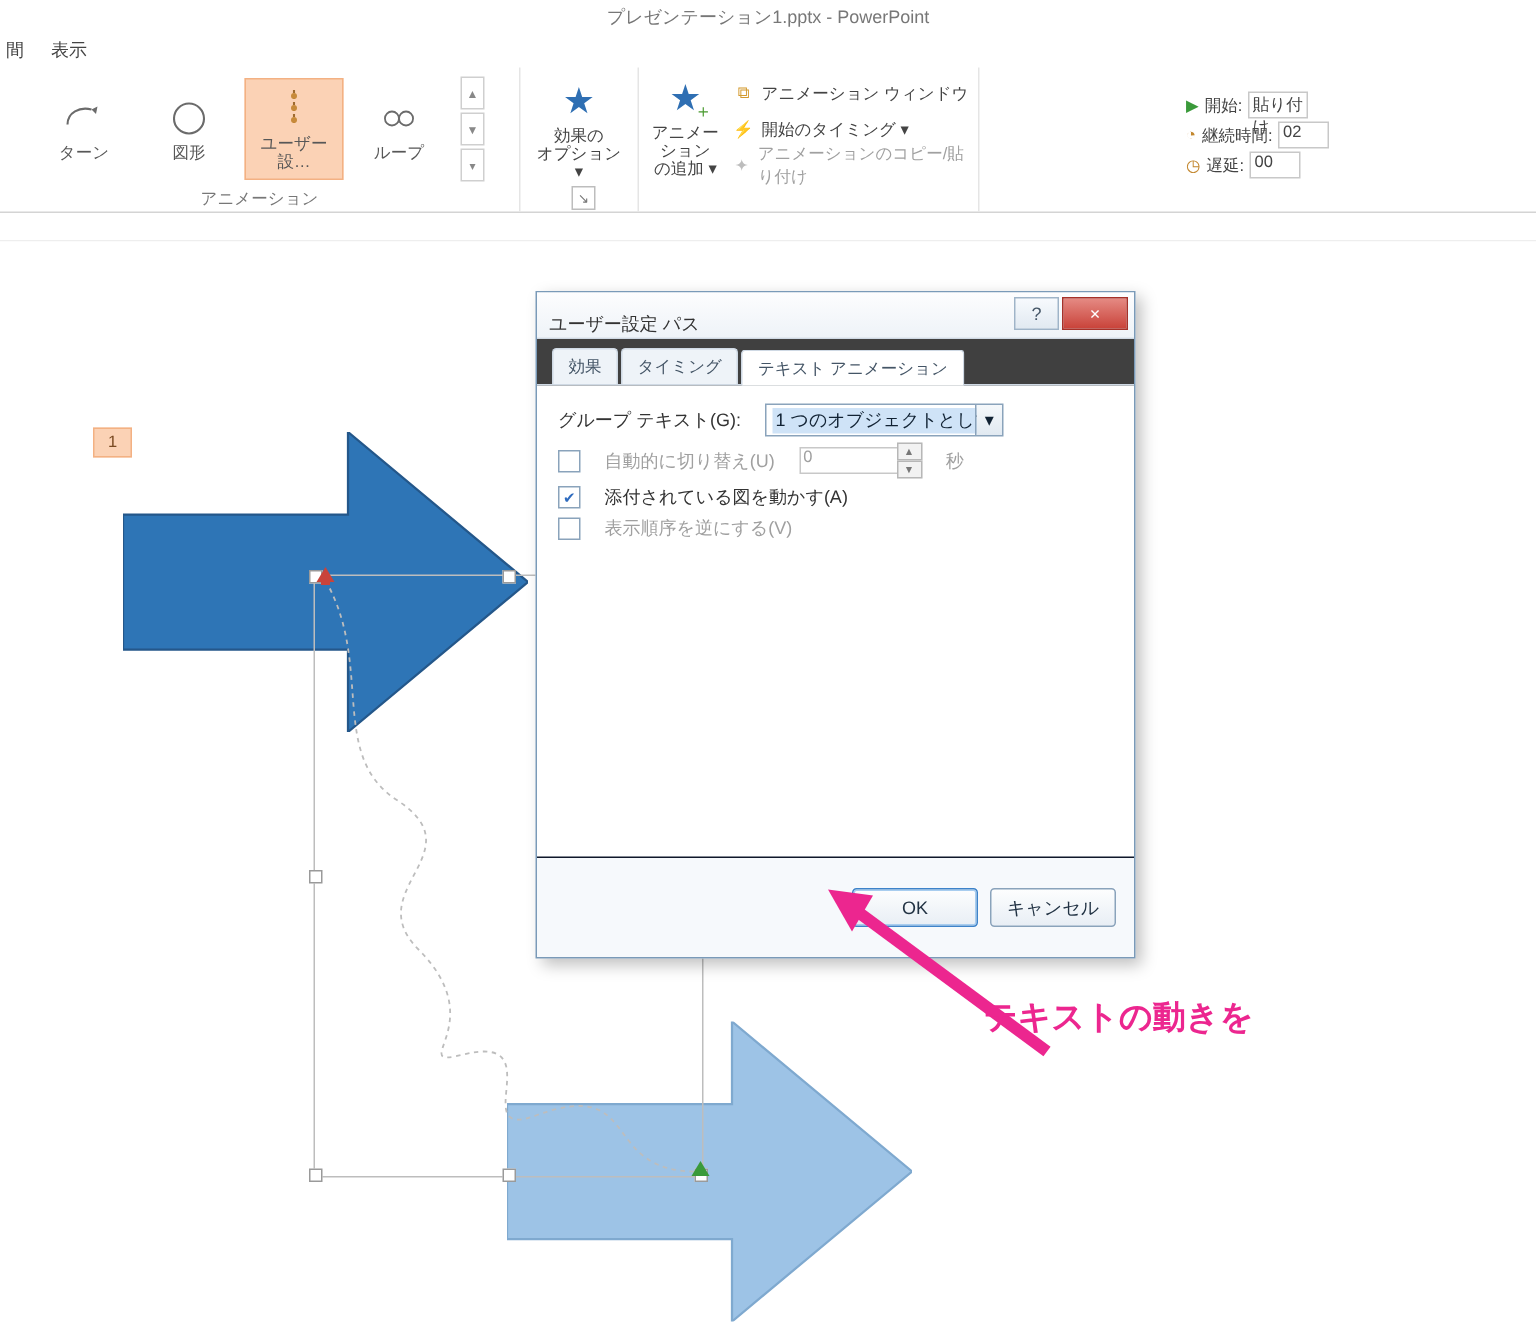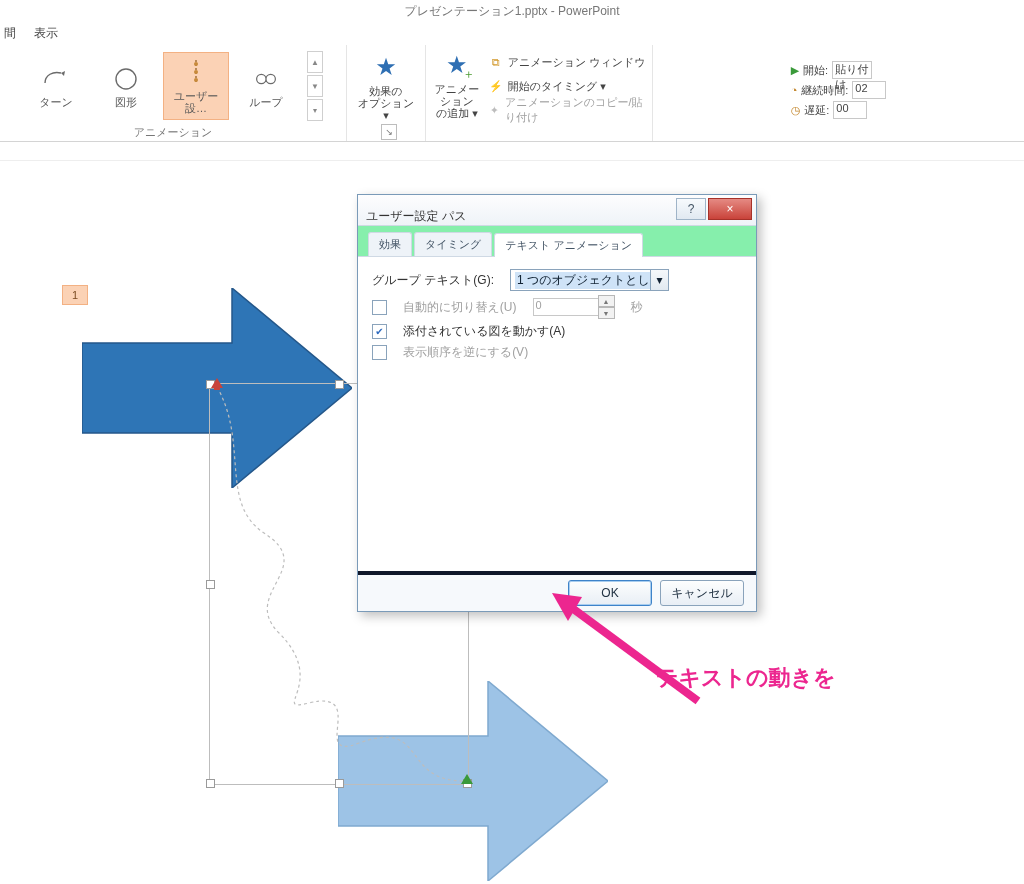--- a/index.html
+++ b/index.html
@@ -35,31 +35,31 @@
   .selbox{position:absolute;border:1px solid #bdbdbd}
   .selhandle{position:absolute;width:7px;height:7px;background:#fff;border:1px solid #9a9a9a}
   .motionpath{position:absolute;stroke:#bdbdbd;stroke-width:1.2;stroke-dasharray:3 3;fill:none}
   
   .dialog{position:absolute;left:357px;top:33px;width:398px;background:#fff;border:1px solid #7a9ab8;box-shadow:4px 4px 10px rgba(0,0,0,.25)}
   .dlgtitle{height:30px;background:linear-gradient(#fdfdfe,#eef3f8);border-bottom:1px solid #cfd9e4;display:flex;align-items:flex-end;padding:0 8px;position:relative}
   .dlgtitle .t{font-size:12px;color:#333}
   .dlgbtns{position:absolute;right:4px;top:3px;display:flex;gap:2px}
   .dlgbtns .b{width:28px;height:20px;border:1px solid #9fb4c8;background:linear-gradient(#f7fafd,#e1e9f1);display:flex;align-items:center;justify-content:center;font-size:12px;color:#456}
   .dlgbtns .b.close{background:linear-gradient(#e58a83,#c9433a);border-color:#a63129;color:#fff;width:42px}
-  .dlgtabs{display:flex;gap:2px;padding:6px 10px 0 10px;border-bottom:1px solid #cfd9e4;background:#86efac}
+  .dlgtabs{display:flex;gap:2px;padding:6px 10px 0 10px;border-bottom:1px solid #cfd9e4;background:#404040}
   .dlgtabs .tb{padding:4px 10px;border:1px solid #cfd9e4;border-bottom:none;background:#eef3f8;font-size:11px;color:#456;border-radius:3px 3px 0 0}
   .dlgtabs .tb.act{background:#fff;position:relative;top:1px}
   .dlgbody{padding:12px 14px 10px 14px;min-height:292px;font-size:12px;color:#333}
   .frow{display:flex;align-items:center;gap:16px;margin-bottom:4px}
   .frow label{white-space:nowrap}
   .combo{border:1px solid #8aa3bb;background:#fff;height:20px;display:flex;align-items:center;padding:0 4px;font-size:12px;color:#123;min-width:120px;position:relative}
   .combo .dd{position:absolute;right:0;top:0;width:17px;height:100%;border-left:1px solid #8aa3bb;display:flex;align-items:center;justify-content:center;background:linear-gradient(#f5f8fb,#e1e9f1)}
   .cbx{width:13px;height:13px;border:1px solid #8aa3bb;background:#fff;display:inline-flex;align-items:center;justify-content:center;font-size:10px;color:#2e6bbf}
   .disabled{color:#a0a0a0}
-  .dlgfoot{display:flex;justify-content:flex-end;gap:8px;padding:5px 12px;border-top:4px solid #0f172a;background:#f6f9fc}
+  .dlgfoot{display:flex;justify-content:flex-end;gap:8px;padding:20px 12px;border-top:1px solid #0f172a;background:#f6f9fc}
   .btn{min-width:82px;height:24px;border:1px solid #8aa3bb;background:linear-gradient(#fdfefe,#e8eef5);border-radius:3px;font-size:12px;color:#234;display:flex;align-items:center;justify-content:center}
   .btn.primary{border:1px solid #3e83c9;box-shadow:0 0 0 1px #a8cdef inset}
   
   .callout{position:absolute;color:#ec268f;font-size:22px;font-weight:bold;line-height:1.5}
   .calloutarrow{position:absolute}
   .spin{display:flex;flex-direction:column;margin-left:-1px}
   .spin .s{width:15px;height:10px;border:1px solid #b7b7b7;background:#f2f2f2;font-size:7px;display:flex;align-items:center;justify-content:center;color:#777}
 </style>
 </head>
 <body>

